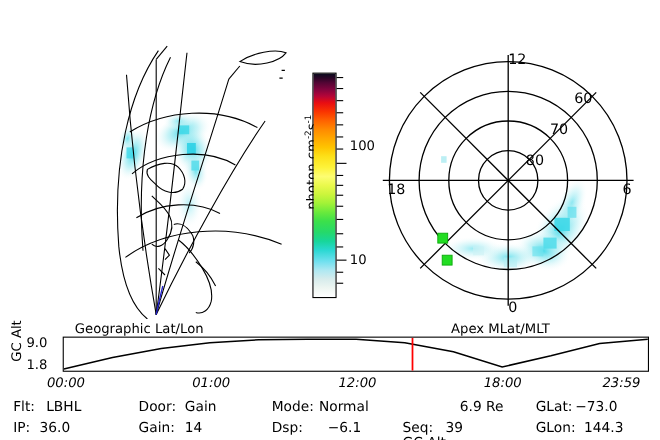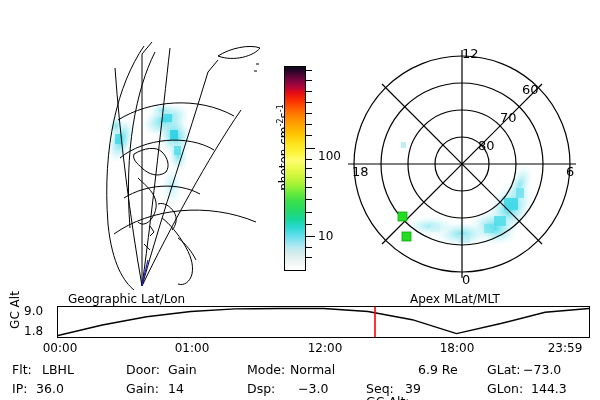--- a/index.html
+++ b/index.html
@@ -123,21 +123,21 @@
 
   #alt-plot {
     left: 57px; top: 306px;
     width: 533px; height: 32px;
     border: 1px solid #000;
     box-sizing: border-box;
   }
   #alt-plot svg { display: block; }
 
   #time-axis {
-    left: 0; top: 341px; width: 600px; height: 16px;
+    left: 0; top: 341px; width: 600px; height: 16px; font-style: italic;
   }
   .time-lbl {
     position: absolute;
     font-size: 12px;
     white-space: nowrap;
     transform: translateX(-50%);
   }
 
   
   #status-rows { left: 0; top: 362px; width: 600px; }
@@ -248,21 +248,21 @@
     <div class="cbar-tick" style="top:102px;"></div>
     <div class="cbar-tick" style="top:111px;"></div>
     <div class="cbar-tick" style="top:121px;"></div>
     <div class="cbar-tick" style="top:133px;"></div>
     <div class="cbar-tick" style="top:146px;"></div>
     <div class="cbar-tick" style="top:158px;"></div>
     <div class="cbar-tick cbar-bigtick" style="top:170px;"></div>
     <div class="cbar-tick" style="top:181px;"></div>
     <div class="cbar-tick" style="top:191px;"></div>
 
-    <div class="cbar-label" style="top:90px;">100</div>
+    <div class="cbar-label" style="top:66px;">100</div>
     <div class="cbar-label" style="top:170px;">10</div>
   </div>
 
   <div class="abs" id="polar-panel">
     <svg width="256" height="252" viewBox="0 0 256 252">
       <defs>
         <radialGradient id="ovalGlow" cx="50%" cy="50%" r="50%">
           <stop offset="0%" stop-color="#3fd8e8" stop-opacity="0.95"></stop>
           <stop offset="55%" stop-color="#a8ecf2" stop-opacity="0.5"></stop>
           <stop offset="100%" stop-color="#ffffff" stop-opacity="0"></stop>
@@ -352,21 +352,21 @@
       <span class="status-cell" style="left:418px;">6.9 Re</span>
       <span class="status-cell" style="left:487px;text-align:right;">GLat:</span>
       <span class="status-cell" style="left:523px;">−73.0</span>
     </div>
     <div class="status-row">
       <span class="status-cell" style="left:12px;">IP:</span>
       <span class="status-cell" style="left:36px;">36.0</span>
       <span class="status-cell" style="left:126px;">Gain:</span>
       <span class="status-cell" style="left:168px;">14</span>
       <span class="status-cell" style="left:247px;">Dsp:</span>
-      <span class="status-cell" style="left:298px;">−3.0</span>
+      <span class="status-cell" style="left:298px;">−6.1</span>
       <span class="status-cell" style="left:366px;">Seq:</span>
       <span class="status-cell" style="left:405px;">39</span>
       <span class="status-cell" style="left:487px;">GLon:</span>
       <span class="status-cell" style="left:531px;">144.3</span>
     </div>
   </div>
 
 </div>
 
 </body></html>

